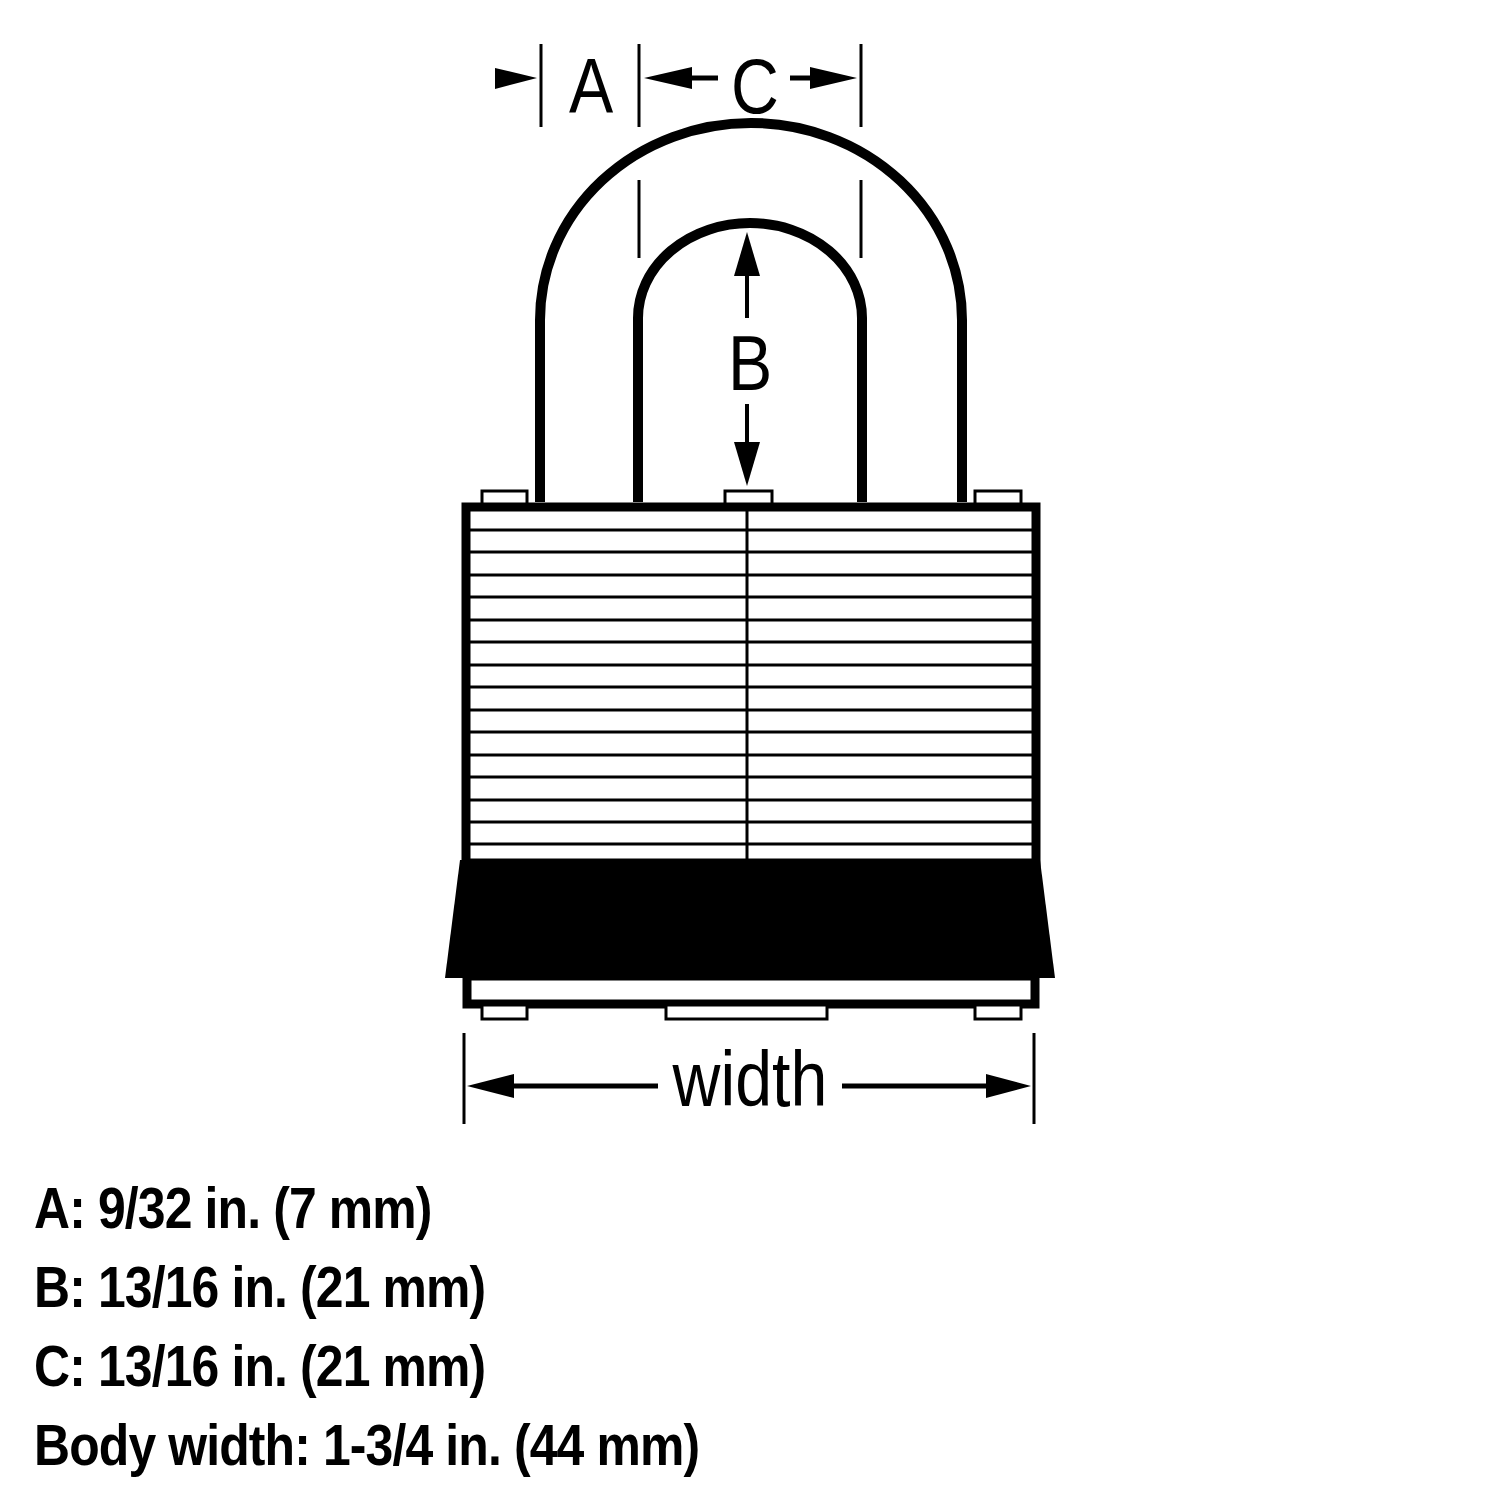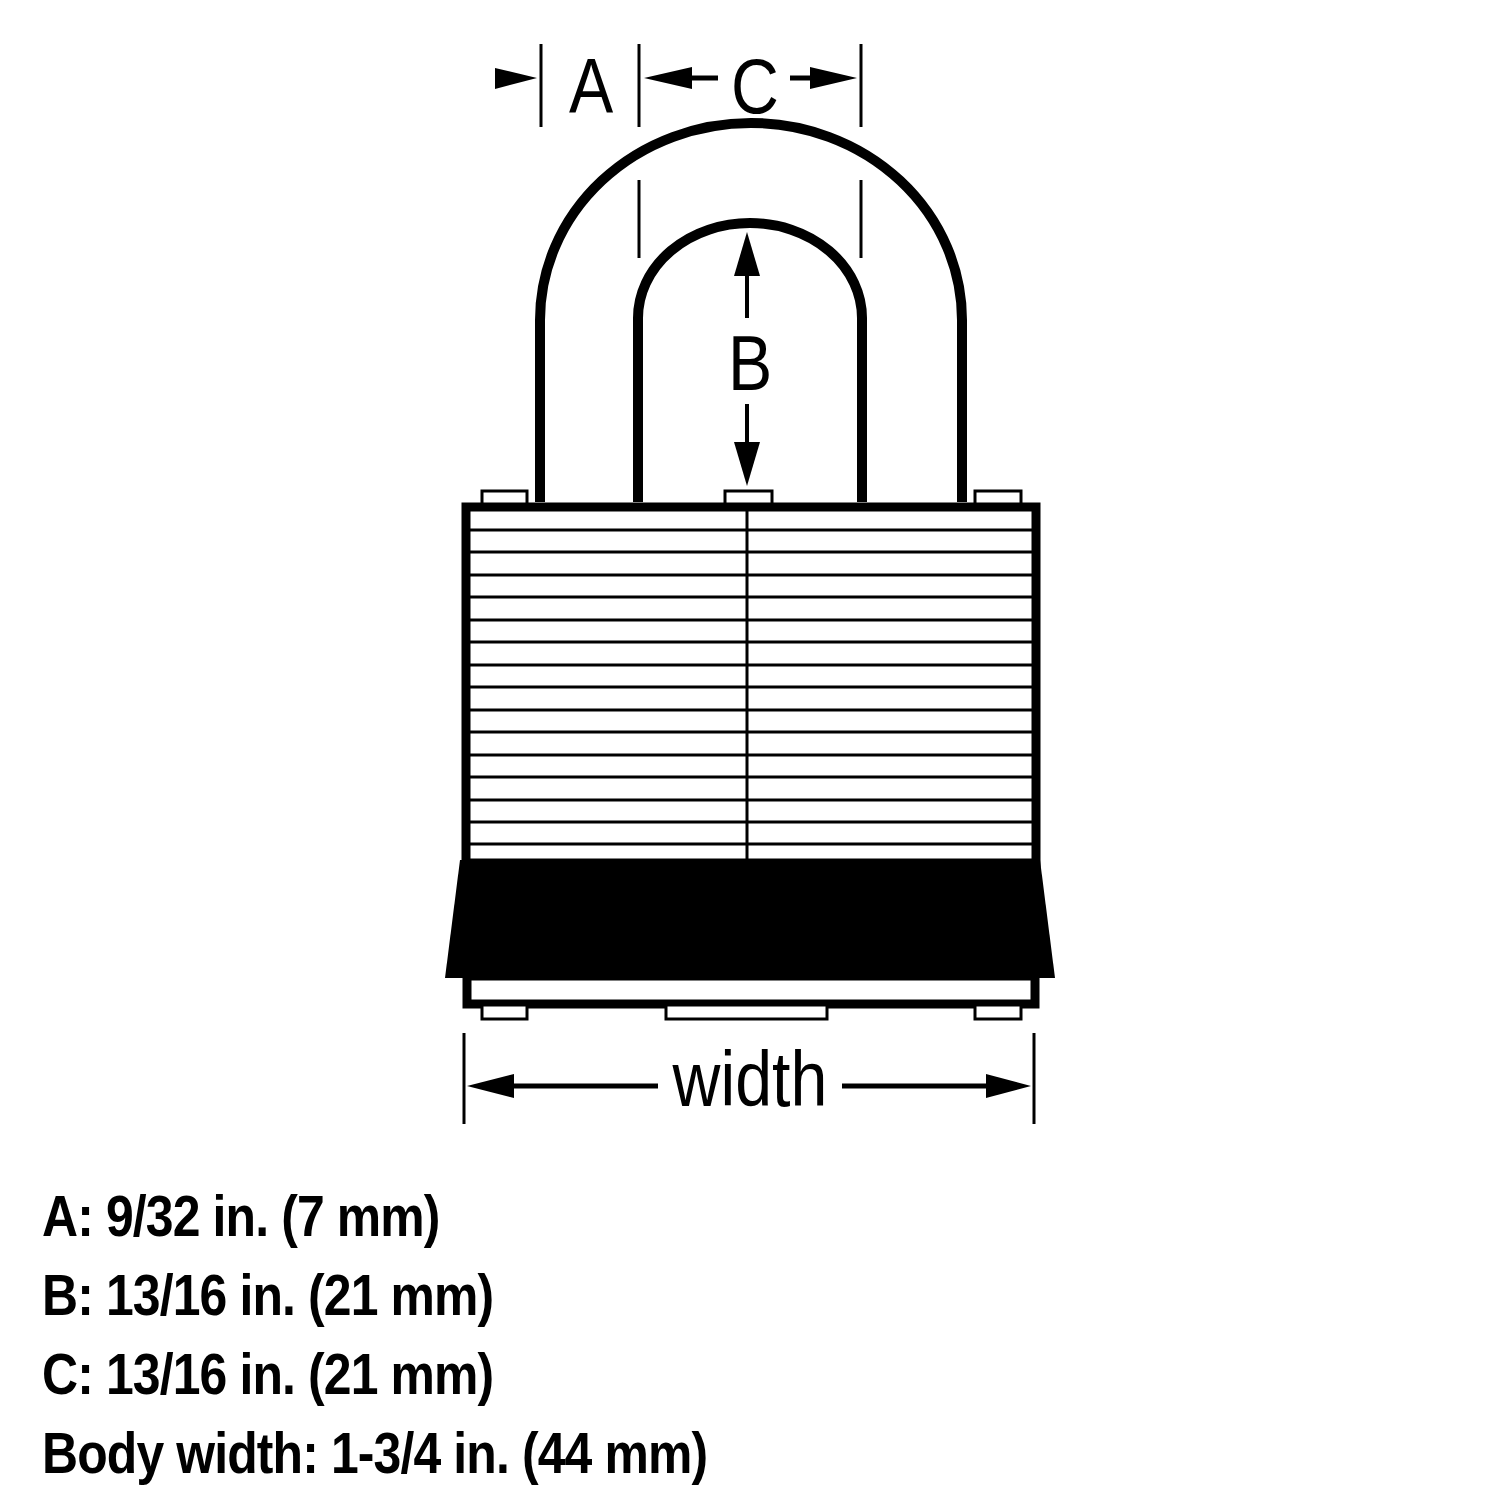--- a/index.html
+++ b/index.html
@@ -22,21 +22,21 @@
     }
     .dim-label {
       font-family: "Liberation Sans", "DejaVu Sans", sans-serif;
       font-size: 78px;
       fill: #000000;
     }
     .specs {
       position: absolute;
       left: 34px;
       top: 1168px;
-      margin: 8px;
+      margin: 0;
       padding: 0;
       list-style: none;
     }
     .spec-line {
       font-family: "Liberation Sans", "DejaVu Sans", sans-serif;
       font-weight: bold;
       font-size: 58px;
       line-height: 79px;
       color: #000000;
       white-space: nowrap;

